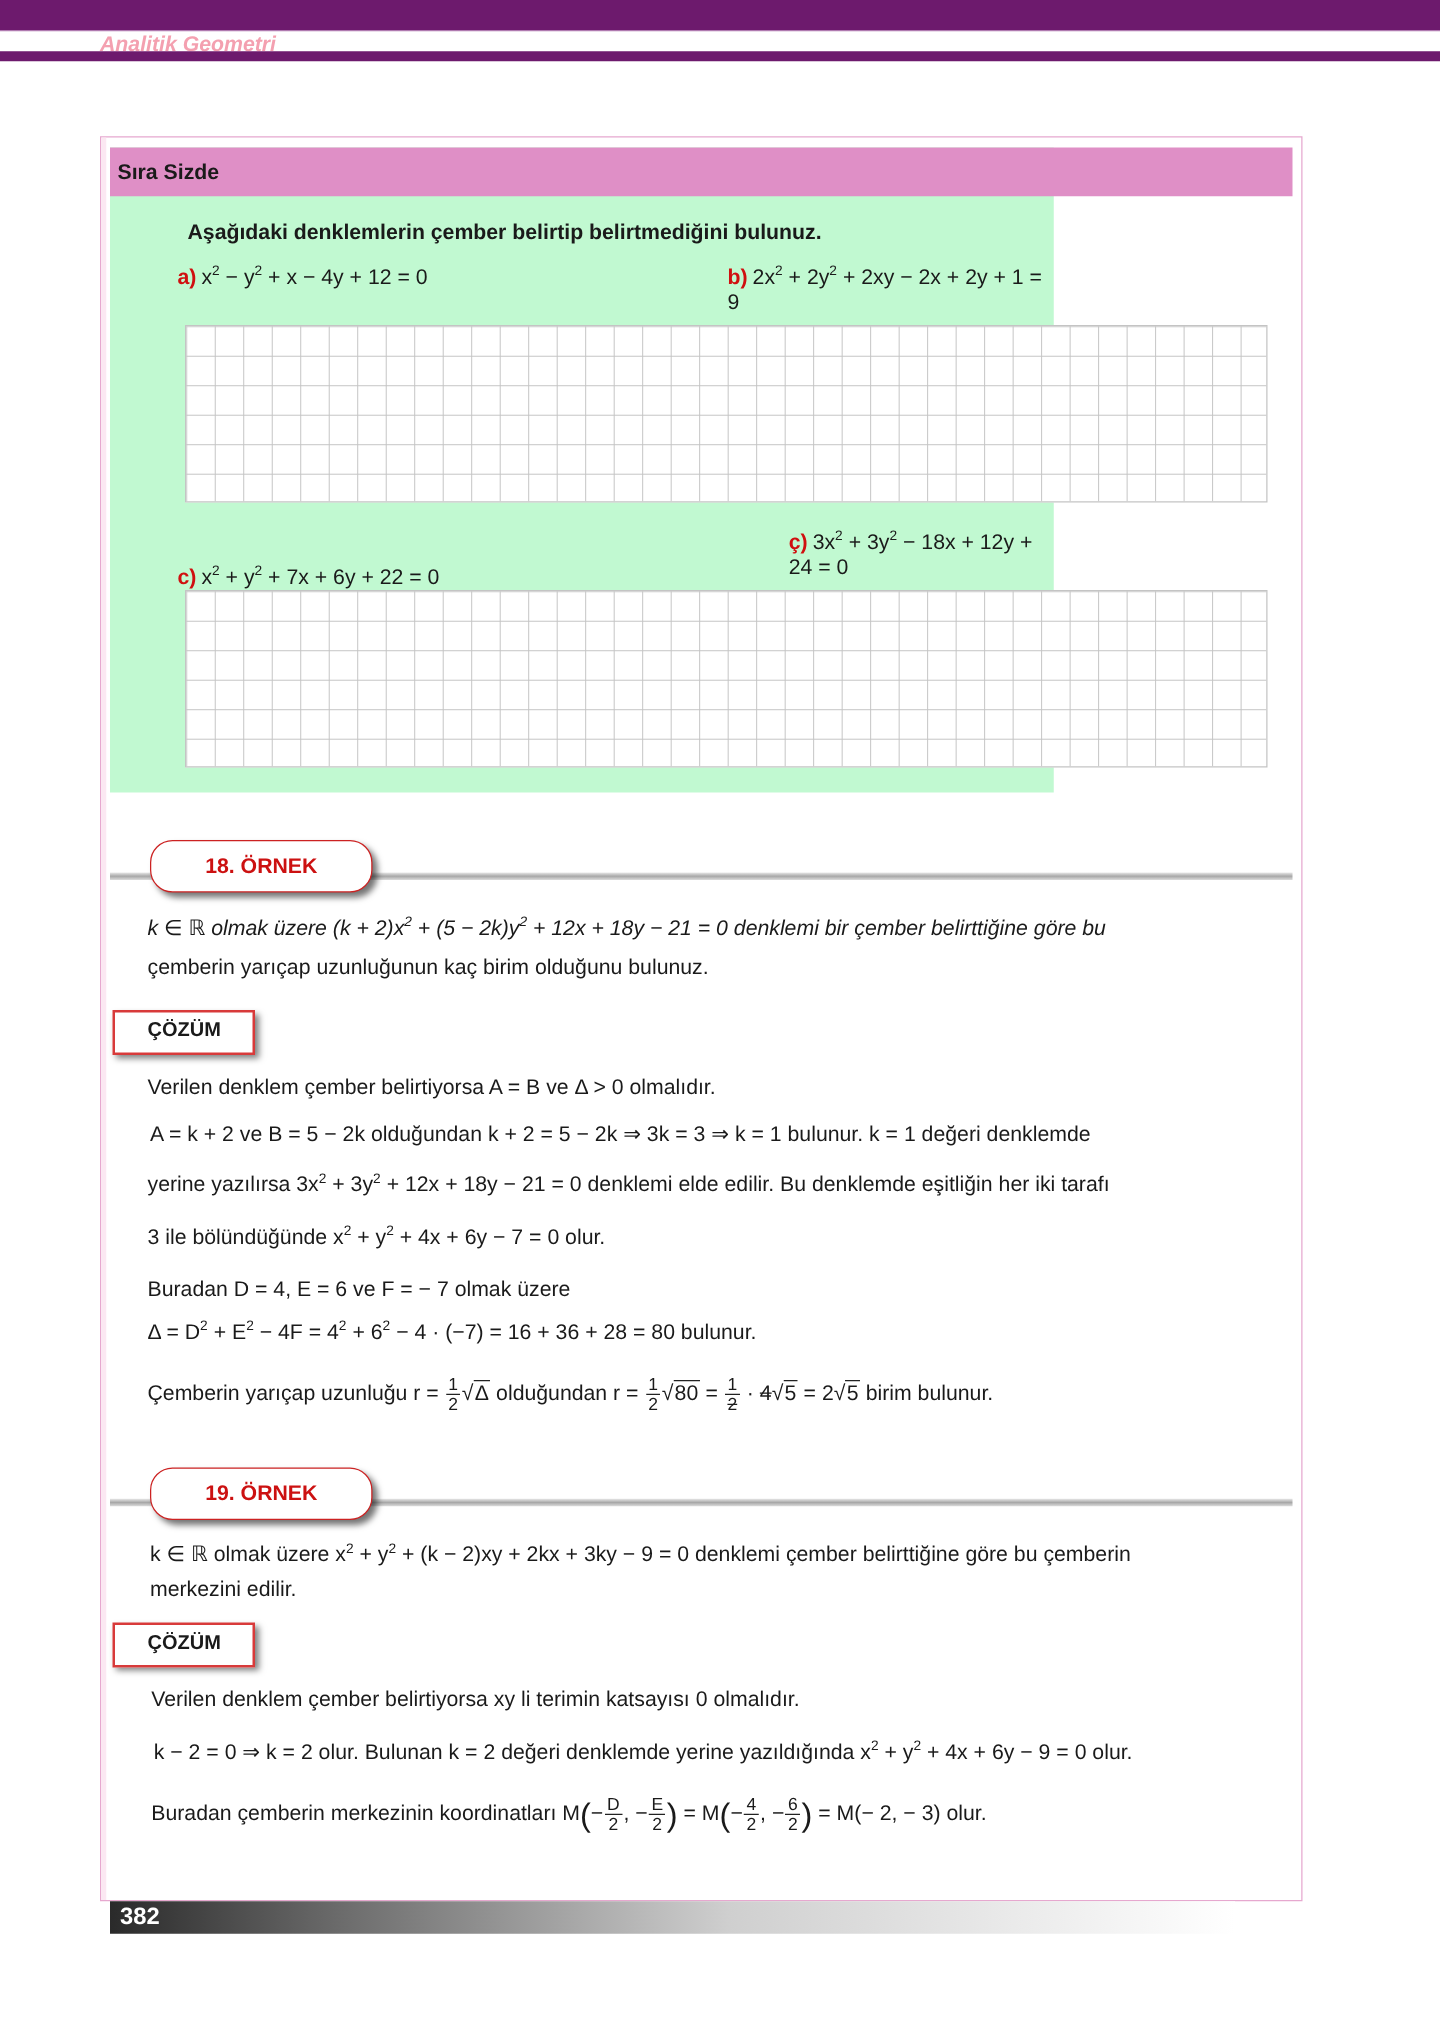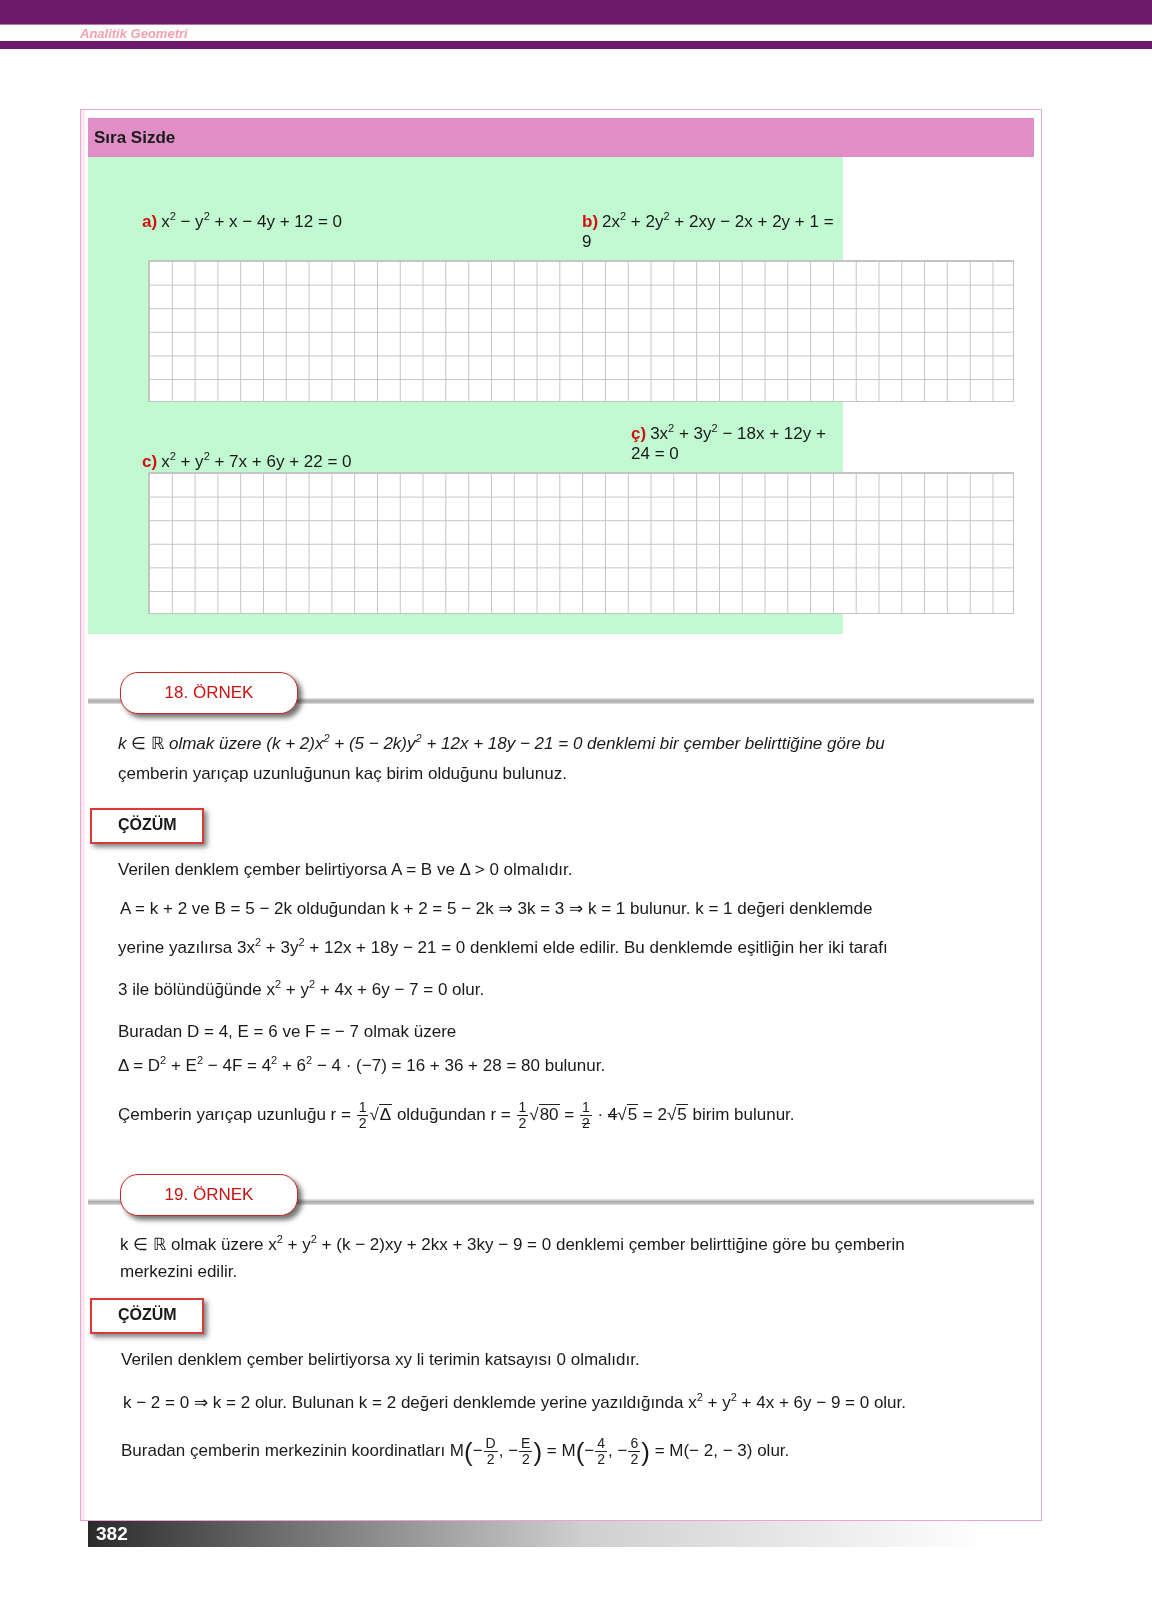--- a/index.html
+++ b/index.html
@@ -1,20 +1,20 @@
 <!DOCTYPE html>
 <html><head>
 <meta charset="utf-8">
 <style>
   html, body { margin:0; padding:0; }
   body { width:1152px; height:1624px; position:relative; background:#ffffff; overflow:hidden;
          font-family:"Liberation Sans", "DejaVu Sans", sans-serif; color:#1a1a1a; }
   .topbar { position:absolute; left:0; top:0; width:1152px; height:24px; background:#6d1a6d; }
   .topline { position:absolute; left:0; top:24px; width:1152px; height:1px; background:#b07ab0; }
-  .header-title { position:absolute; left:80px; top:26px; font-size:13px; font-style:italic; font-weight:bold; color:#f4a0b0; }
+  .header-title { position:absolute; left:80px; top:26px; font-size:17px; font-style:italic; font-weight:bold; color:#f4a0b0; }
   .secondbar { position:absolute; left:0; top:41px; width:1152px; height:8px; background:#6d1a6d; }
 
   .page-frame { position:absolute; left:80px; top:109px; width:962px; height:1412px;
                 border:1px solid #e6a8cf; border-top:1px solid #e6a8cf; box-sizing:border-box; }
   .page-frame::before { content:""; position:absolute; left:0; top:0; width:4px; height:100%; background:#fbe8f2; }
 
   .sira { position:absolute; left:88px; top:118px; width:755px; height:516px; background:#c1f9d1; }
   .sira-head { position:absolute; left:0; top:0; width:946px; height:39px; background:#df8fc6;
                font-weight:bold; font-size:17px; line-height:39px; padding-left:6px; box-sizing:border-box; }
   .sira-instr { position:absolute; left:62px; top:58px; font-size:17px; font-weight:bold; }
@@ -25,21 +25,21 @@
           border:1px solid #c4c4c4; box-sizing:border-box;
           background-image:
             linear-gradient(to right, #c4c4c4 1px, transparent 1px),
             linear-gradient(to bottom, #c4c4c4 1px, transparent 1px);
           background-size:22.8px 23.6px; }
 
   .ornek-line { position:absolute; left:88px; width:946px; height:6px;
                 background:linear-gradient(to bottom,#e8e8e8,#a8a8a8,#dcdcdc); }
   .ornek-pill { position:absolute; left:120px; width:176px; height:40px; background:#fff;
                 border:1.5px solid #cc2222; border-radius:18px; box-shadow:4px 4px 5px rgba(0,0,0,0.55);
-                color:#cc1111; font-weight:normal; font-size:17px; line-height:40px; text-align:center; }
+                color:#cc1111; font-weight:bold; font-size:17px; line-height:40px; text-align:center; }
   .cozum { position:absolute; left:90px; width:114px; height:36px; background:#fff;
            border:2px solid #d83a3a; box-shadow:3px 3px 5px rgba(0,0,0,0.5);
            font-weight:bold; font-size:16px; line-height:30px; padding-left:26px; box-sizing:border-box; }
   .txt { position:absolute; font-size:17px; white-space:nowrap; }
   .frac { display:inline-block; vertical-align:middle; text-align:center; font-size:14px; line-height:15px; margin:0 1px; }
   .frac .n { display:block; border-bottom:1px solid #222; padding:0 2px; }
   .frac .d { display:block; padding:0 2px; }
   .sqrt { border-top:1px solid #222; padding:0 1px; }
   .strike { text-decoration:line-through; }
   .big { font-size:26px; vertical-align:middle; line-height:0; }
@@ -53,20 +53,21 @@
 
 <div class="topbar"></div>
 <div class="topline"></div>
 <div class="header-title">Analitik Geometri</div>
 <div class="secondbar"></div>
 
 <div class="page-frame"></div>
 
 <div class="sira">
   <div class="sira-head">Sıra Sizde</div>
+  <div class="sira-instr">Aşağıdaki denklemlerin çember belirtip belirtmediğini bulunuz.</div>
 
   <div class="prob" style="left:54px; top:94px;">
     <span class="lbl">a)</span><span>x</span><sup>2</sup><span> − y</span><sup>2</sup><span> + x − 4y + 12 = 0</span>
   </div>
   <div class="prob" style="left:494px; top:94px;">
     <span class="lbl">b)</span><span>2x</span><sup>2</sup><span> + 2y</span><sup>2</sup><span> + 2xy − 2x + 2y + 1 = 9</span>
   </div>
 
   <div class="grid" style="top:142px;"></div>
 

